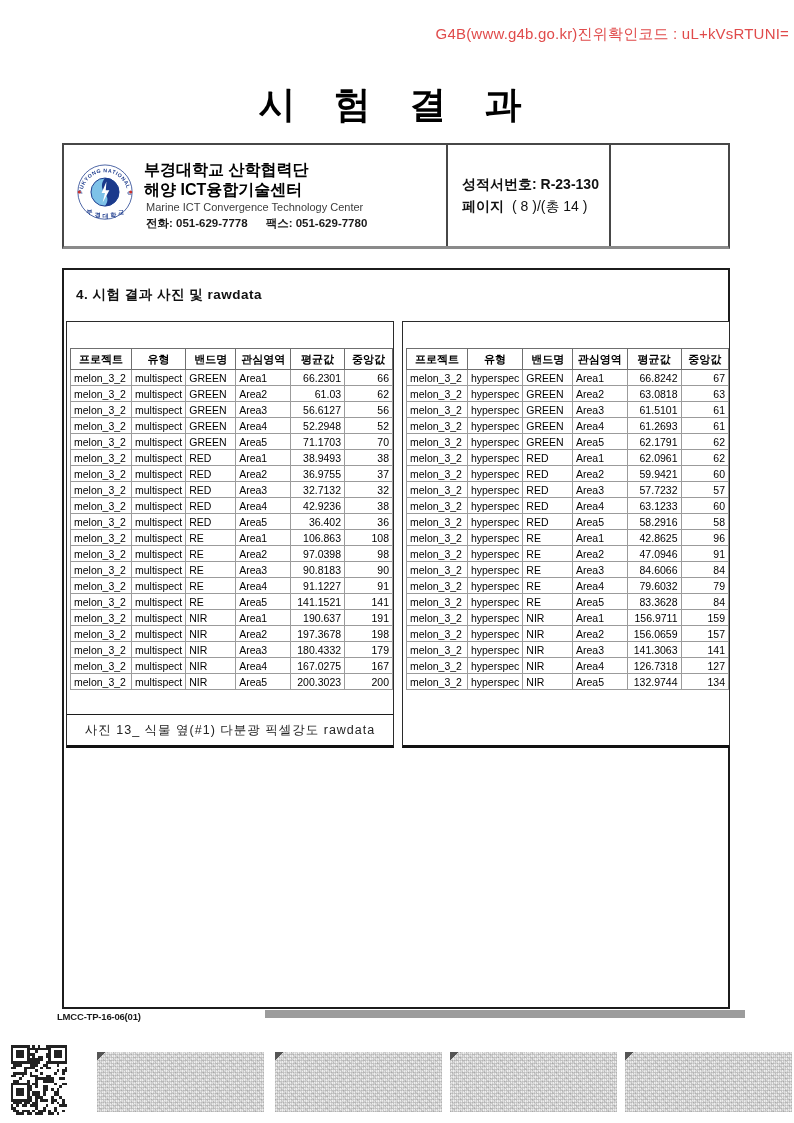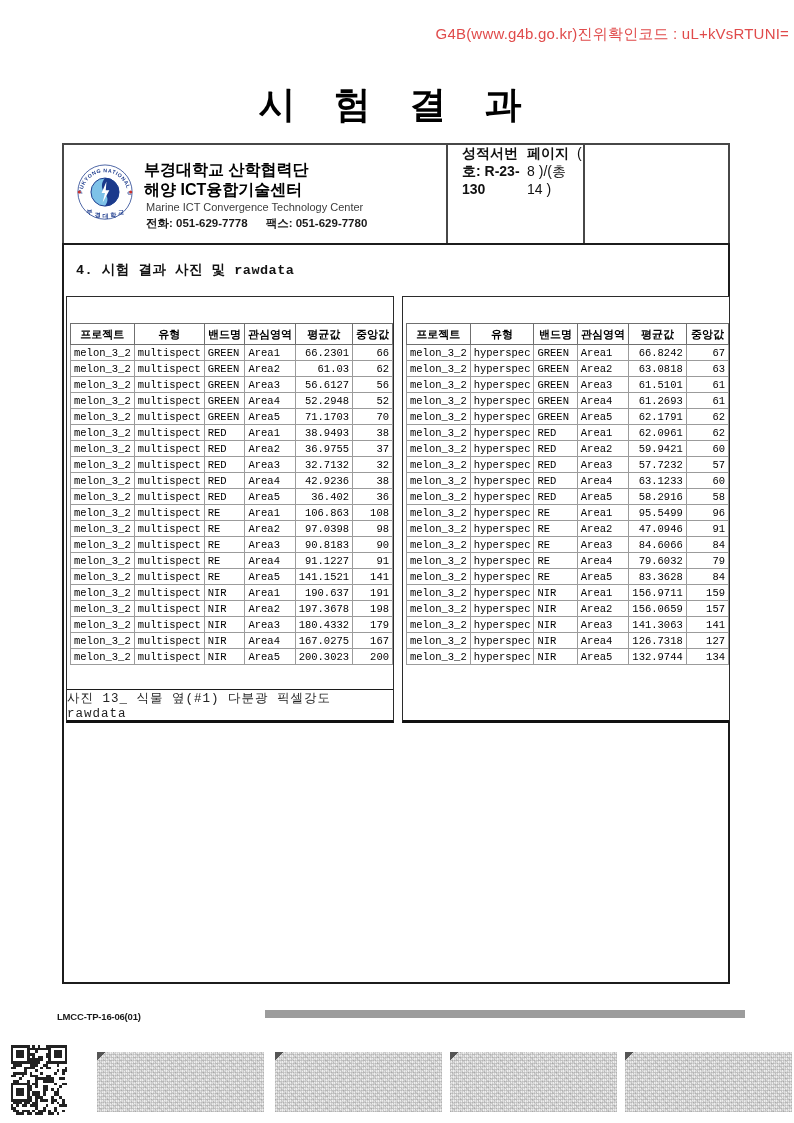--- a/index.html
+++ b/index.html
@@ -15,36 +15,36 @@
 
   
   .title { top:80px; left:0; width:100%; text-align:center;
            font-size:37px; font-weight:bold; letter-spacing:14px; color:#000; }
 
   
   .header-box { top:143px; left:62px; width:668px; height:106px;
                 border:2px solid #474747; border-bottom:3px solid #8a8a8a;
                 display:flex; background:#fff; }
   .hb-cell1 { width:382px; display:flex; align-items:center; padding:6px 4px 6px 10px; }
-  .hb-cell2 { width:137px; border-left:2px solid #474747; display:flex; flex-direction:row;
+  .hb-cell2 { width:163px; border-left:2px solid #474747; display:flex; flex-direction:column;
               justify-content:center; padding-left:14px; gap:4px; }
   .hb-cell3 { flex:1; border-left:2px solid #474747; }
   .logo-wrap { width:62px; flex:0 0 62px; }
   .org-text { padding-left:8px; line-height:1.25; }
   .org-kr { font-size:16px; font-weight:bold; color:#000; }
   .org-en { font-size:11px; color:#3c3c3c; margin:1px 0 1px 2px; }
   .org-addr, .org-tel { font-size:11.5px; font-weight:bold; color:#1a1a1a; margin-left:2px; }
   .org-tel span { margin-right:18px; }
   .report-no { font-size:14px; font-weight:bold; }
   .page-line { font-size:14px; }
   .page-line b { margin-right:8px; }
 
   
-  .content-box { top:243px; left:62px; width:668px; height:741px;
-                 border:2px solid #1c1c1c; background:#fff;font-family:Liberation Mono, monospace; }
+  .content-box { top:268px; left:62px; width:668px; height:741px;
+                 border:2px solid #1c1c1c; background:#fff; }
   .section-heading { position:absolute; top:16px; left:12px;
                      font-size:13.5px; font-weight:bold; letter-spacing:0.5px; }
 
   
   .table-container { position:absolute; top:51px; width:328px; height:427px;
                      border:1px solid #2b2b2b; border-bottom:3px solid #111; background:#fff; }
   .tc-left  { left:2px; }
   .tc-right { left:338px; }
 
   table.rawdata { position:absolute; top:26px; left:3px; border-collapse:collapse;
@@ -418,21 +418,21 @@
             <td class="c2">RED</td>
             <td class="c3">Area5</td>
             <td class="c4">58.2916</td>
             <td class="c5">58</td>
           </tr>
           <tr>
             <td class="c0">melon_3_2</td>
             <td class="c1">hyperspec</td>
             <td class="c2">RE</td>
             <td class="c3">Area1</td>
-            <td class="c4">95.5499</td>
+            <td class="c4">42.8625</td>
             <td class="c5">96</td>
           </tr>
           <tr>
             <td class="c0">melon_3_2</td>
             <td class="c1">hyperspec</td>
             <td class="c2">RE</td>
             <td class="c3">Area2</td>
             <td class="c4">47.0946</td>
             <td class="c5">91</td>
           </tr>

